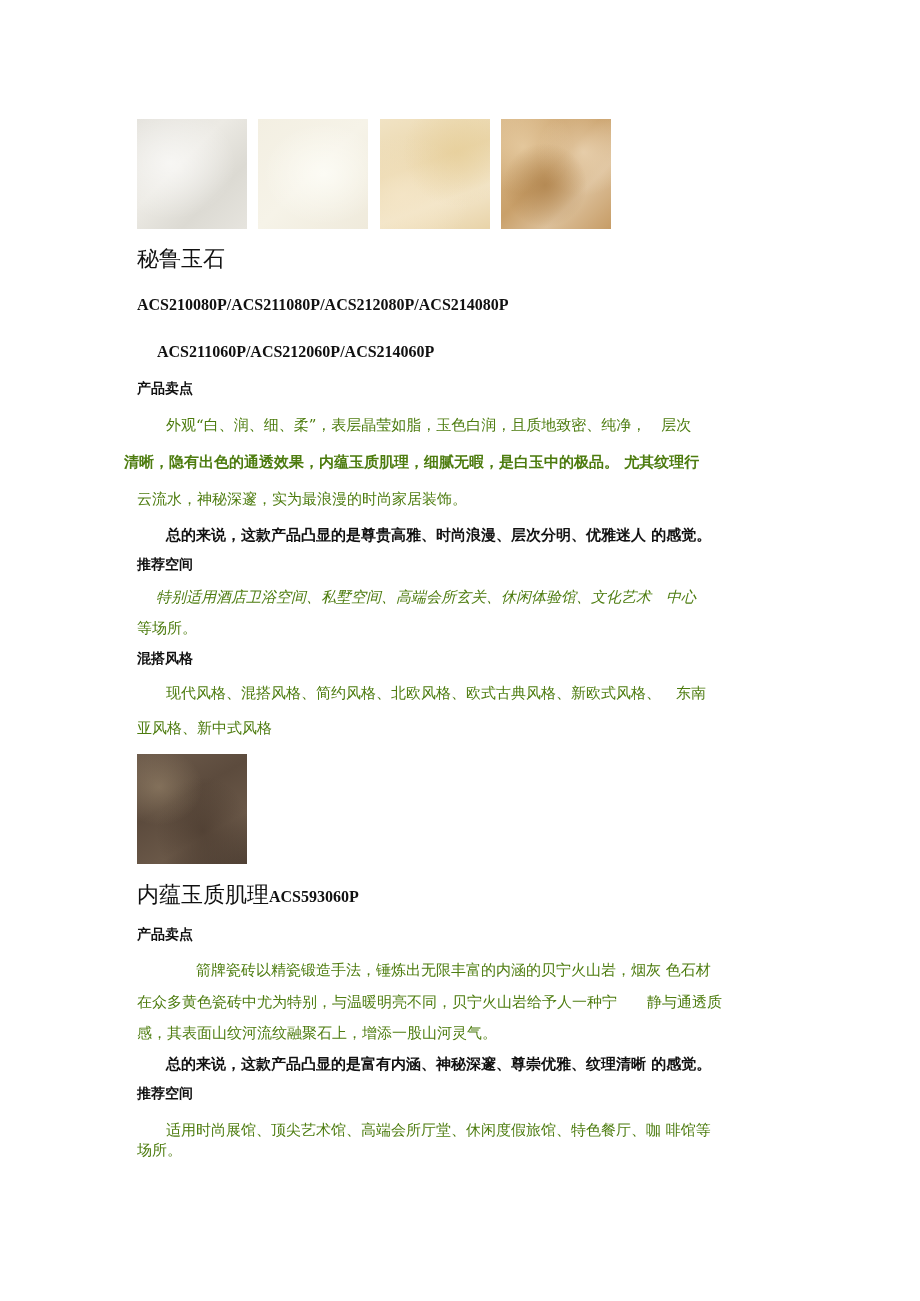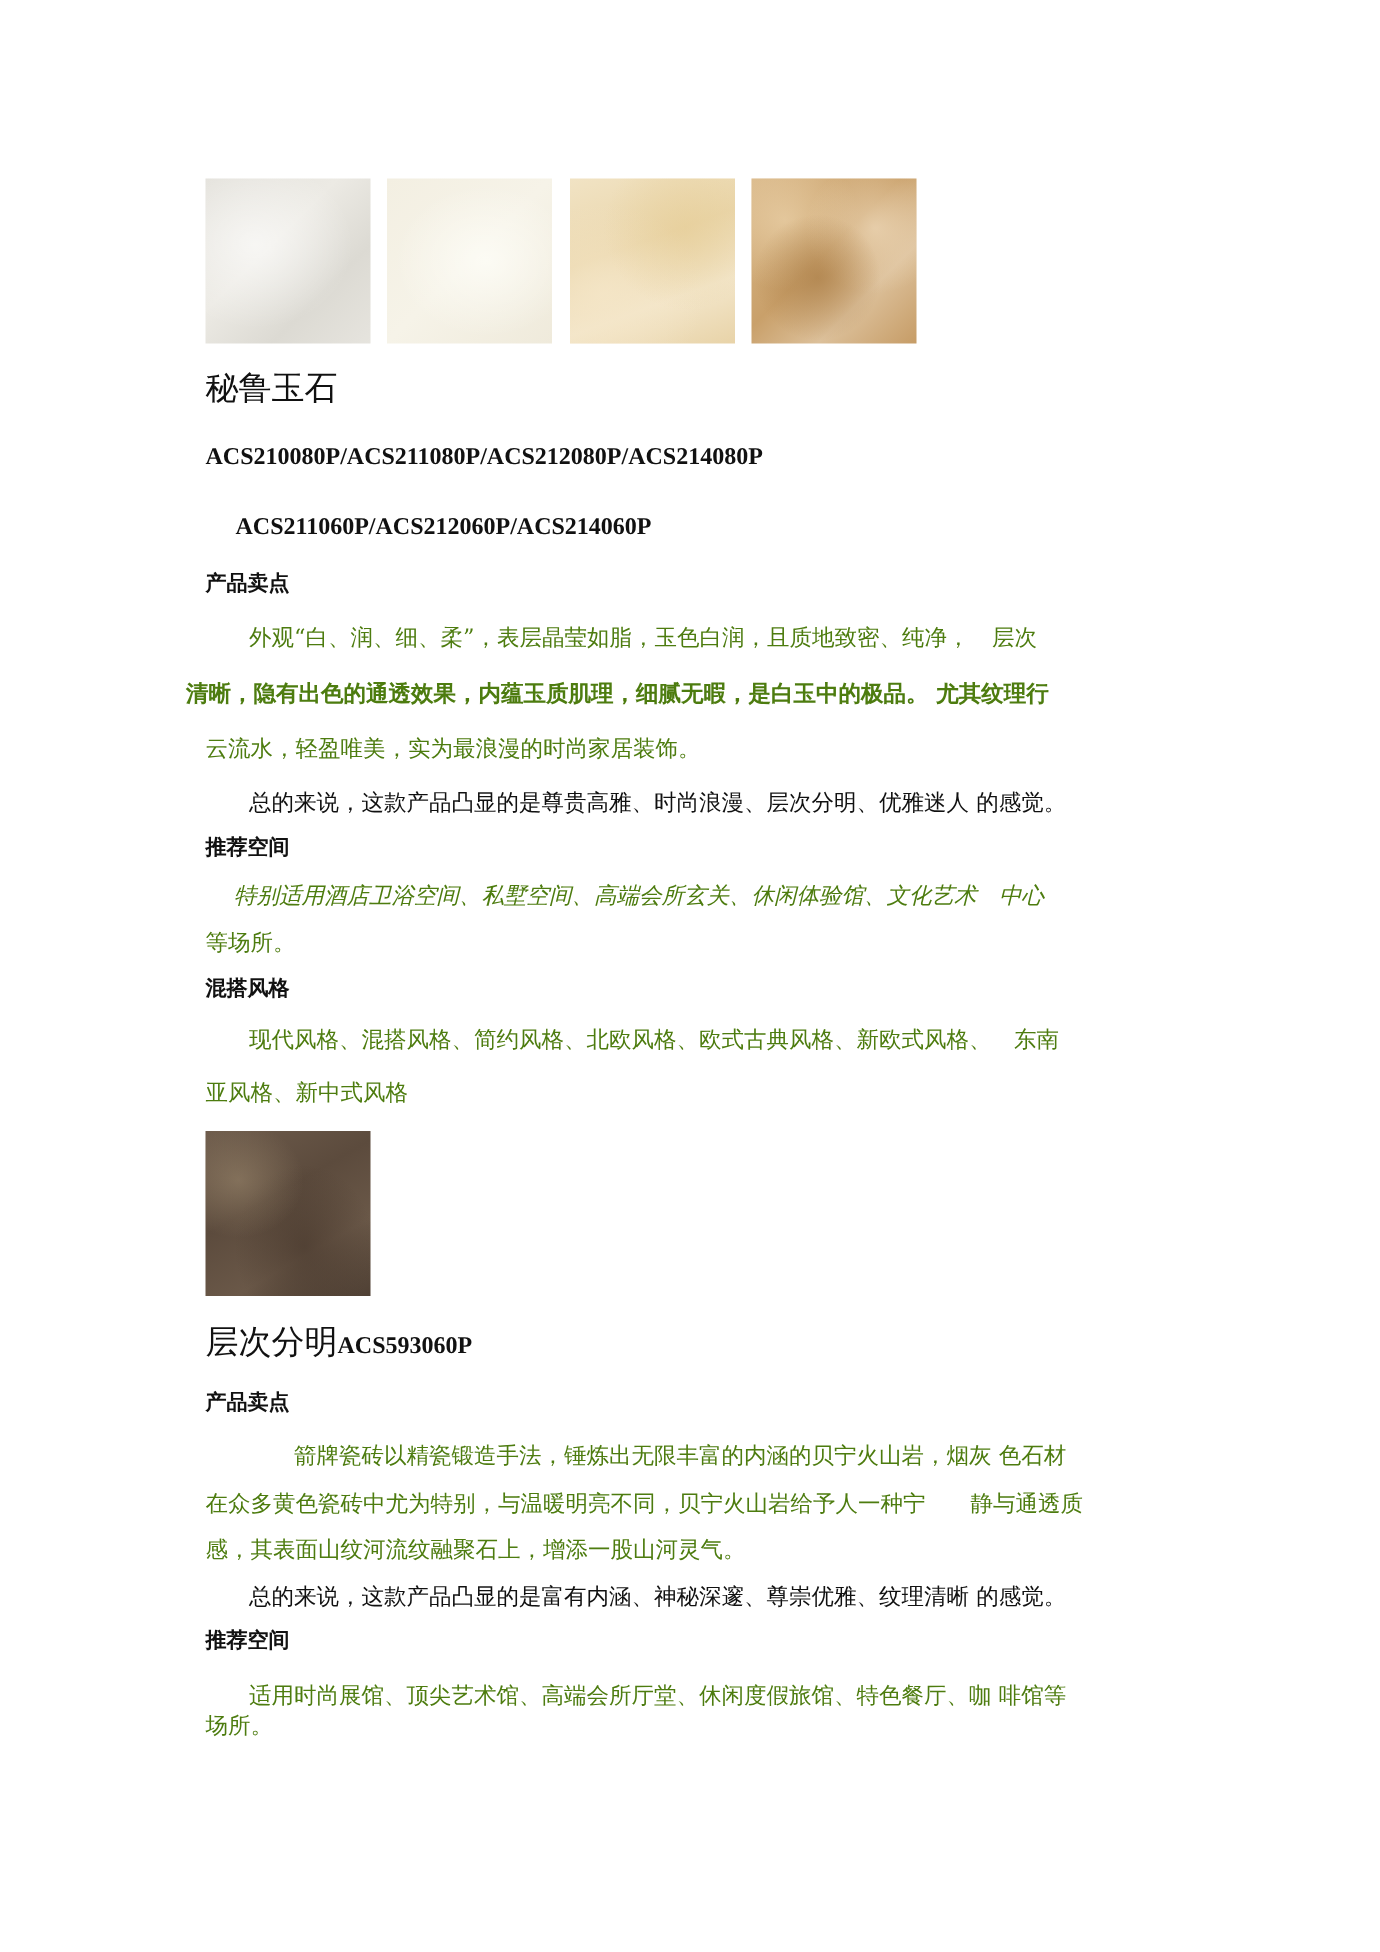--- a/index.html
+++ b/index.html
@@ -23,54 +23,54 @@
       radial-gradient(ellipse at 20% 25%, rgba(235,210,170,0.7), transparent 40%),
       linear-gradient(135deg, #d9b889 0%, #c9a06a 45%, #dcc09a 70%, #c69c66 100%); }
   .sw5 { background:
       radial-gradient(ellipse at 20% 30%, rgba(170,150,120,0.45), transparent 35%),
       radial-gradient(ellipse at 60% 70%, rgba(60,45,35,0.5), transparent 50%),
       linear-gradient(150deg, #6e5c4c 0%, #5c4b3d 40%, #6a5848 70%, #4f4034 100%); }
   .title-cn { font-family: "DejaVu Serif", "Liberation Serif", serif; font-size: 22px; font-weight: normal; white-space: nowrap; }
   .code { font-family: "Liberation Serif", "DejaVu Serif", serif; font-weight: bold; font-size: 16px; white-space: nowrap; }
   .label { font-family: "DejaVu Sans", "Liberation Sans", sans-serif; font-weight: bold; font-size: 14px; white-space: nowrap; }
   .para { font-family: "DejaVu Serif", "Liberation Serif", serif; font-size: 15px; white-space: nowrap; color: #4d7c0f; }
-  .summary { font-family: "DejaVu Sans", "Liberation Sans", sans-serif; font-weight: normal; font-size: 15px; white-space: nowrap; }
+  .summary { font-family: "DejaVu Sans", "Liberation Sans", sans-serif; font-weight: bold; font-size: 15px; white-space: nowrap; }
 </style>
 </head>
 <body>
 
 <div class="abs swatch sw1" style="left:137px; top:119px;"></div>
 <div class="abs swatch sw2" style="left:258px; top:119px;"></div>
 <div class="abs swatch sw3" style="left:380px; top:119px;"></div>
 <div class="abs swatch sw4" style="left:501px; top:119px;"></div>
 
 <div class="abs title-cn" style="left:137px; top:244px;">秘鲁玉石</div>
 
 <div class="abs code" style="left:137px; top:296px;">ACS210080P/ACS211080P/ACS212080P/ACS214080P</div>
 <div class="abs code" style="left:137px; top:343px;margin-left:20px;">ACS211060P/ACS212060P/ACS214060P</div>
 
 <div class="abs label" style="left:137px; top:380px;">产品卖点</div>
 <div class="abs para" style="left:166px; top:416px;">外观“白、润、细、柔”，表层晶莹如脂，玉色白润，且质地致密、纯净，　层次</div>
 <div class="abs para" style="left:124px; top:453px;font-weight:bold;">清晰，隐有出色的通透效果，内蕴玉质肌理，细腻无暇，是白玉中的极品。 尤其纹理行</div>
-<div class="abs para" style="left:137px; top:490px;">云流水，轻盈唯美，实为最浪漫的时尚家居装饰。</div>
+<div class="abs para" style="left:137px; top:490px;">云流水，神秘深邃，实为最浪漫的时尚家居装饰。</div>
 
 <div class="abs summary" style="left:166px; top:526px;">总的来说，这款产品凸显的是尊贵高雅、时尚浪漫、层次分明、优雅迷人  的感觉。</div>
 
 <div class="abs label" style="left:137px; top:556px;">推荐空间</div>
 <div class="abs para" style="left:156px; top:588px;font-style:italic;">特别适用酒店卫浴空间、私墅空间、高端会所玄关、休闲体验馆、文化艺术　中心</div>
 <div class="abs para" style="left:137px; top:619px;">等场所。</div>
 
 <div class="abs label" style="left:137px; top:650px;">混搭风格</div>
 <div class="abs para" style="left:166px; top:684px;">现代风格、混搭风格、简约风格、北欧风格、欧式古典风格、新欧式风格、　东南</div>
 <div class="abs para" style="left:137px; top:719px;">亚风格、新中式风格</div>
 
 <div class="abs swatch sw5" style="left:137px; top:754px;"></div>
 
 <div class="abs" style="left:137px; top:880px; white-space:nowrap;">
-  <span class="title-cn">层次分明</span><span class="code">ACS593060P</span>
+  <span class="title-cn">内蕴玉质肌理</span><span class="code">ACS593060P</span>
 </div>
 
 <div class="abs label" style="left:137px; top:926px;">产品卖点</div>
 <div class="abs para" style="left:196px; top:961px;">箭牌瓷砖以精瓷锻造手法，锤炼出无限丰富的内涵的贝宁火山岩，烟灰 色石材</div>
 <div class="abs para" style="left:137px; top:993px;">在众多黄色瓷砖中尤为特别，与温暖明亮不同，贝宁火山岩给予人一种宁　　静与通透质</div>
 <div class="abs para" style="left:137px; top:1024px;text-align:center;">感，其表面山纹河流纹融聚石上，增添一股山河灵气。</div>
 
 <div class="abs summary" style="left:166px; top:1055px;">总的来说，这款产品凸显的是富有内涵、神秘深邃、尊崇优雅、纹理清晰  的感觉。</div>
 
 <div class="abs label" style="left:137px; top:1085px;">推荐空间</div>

